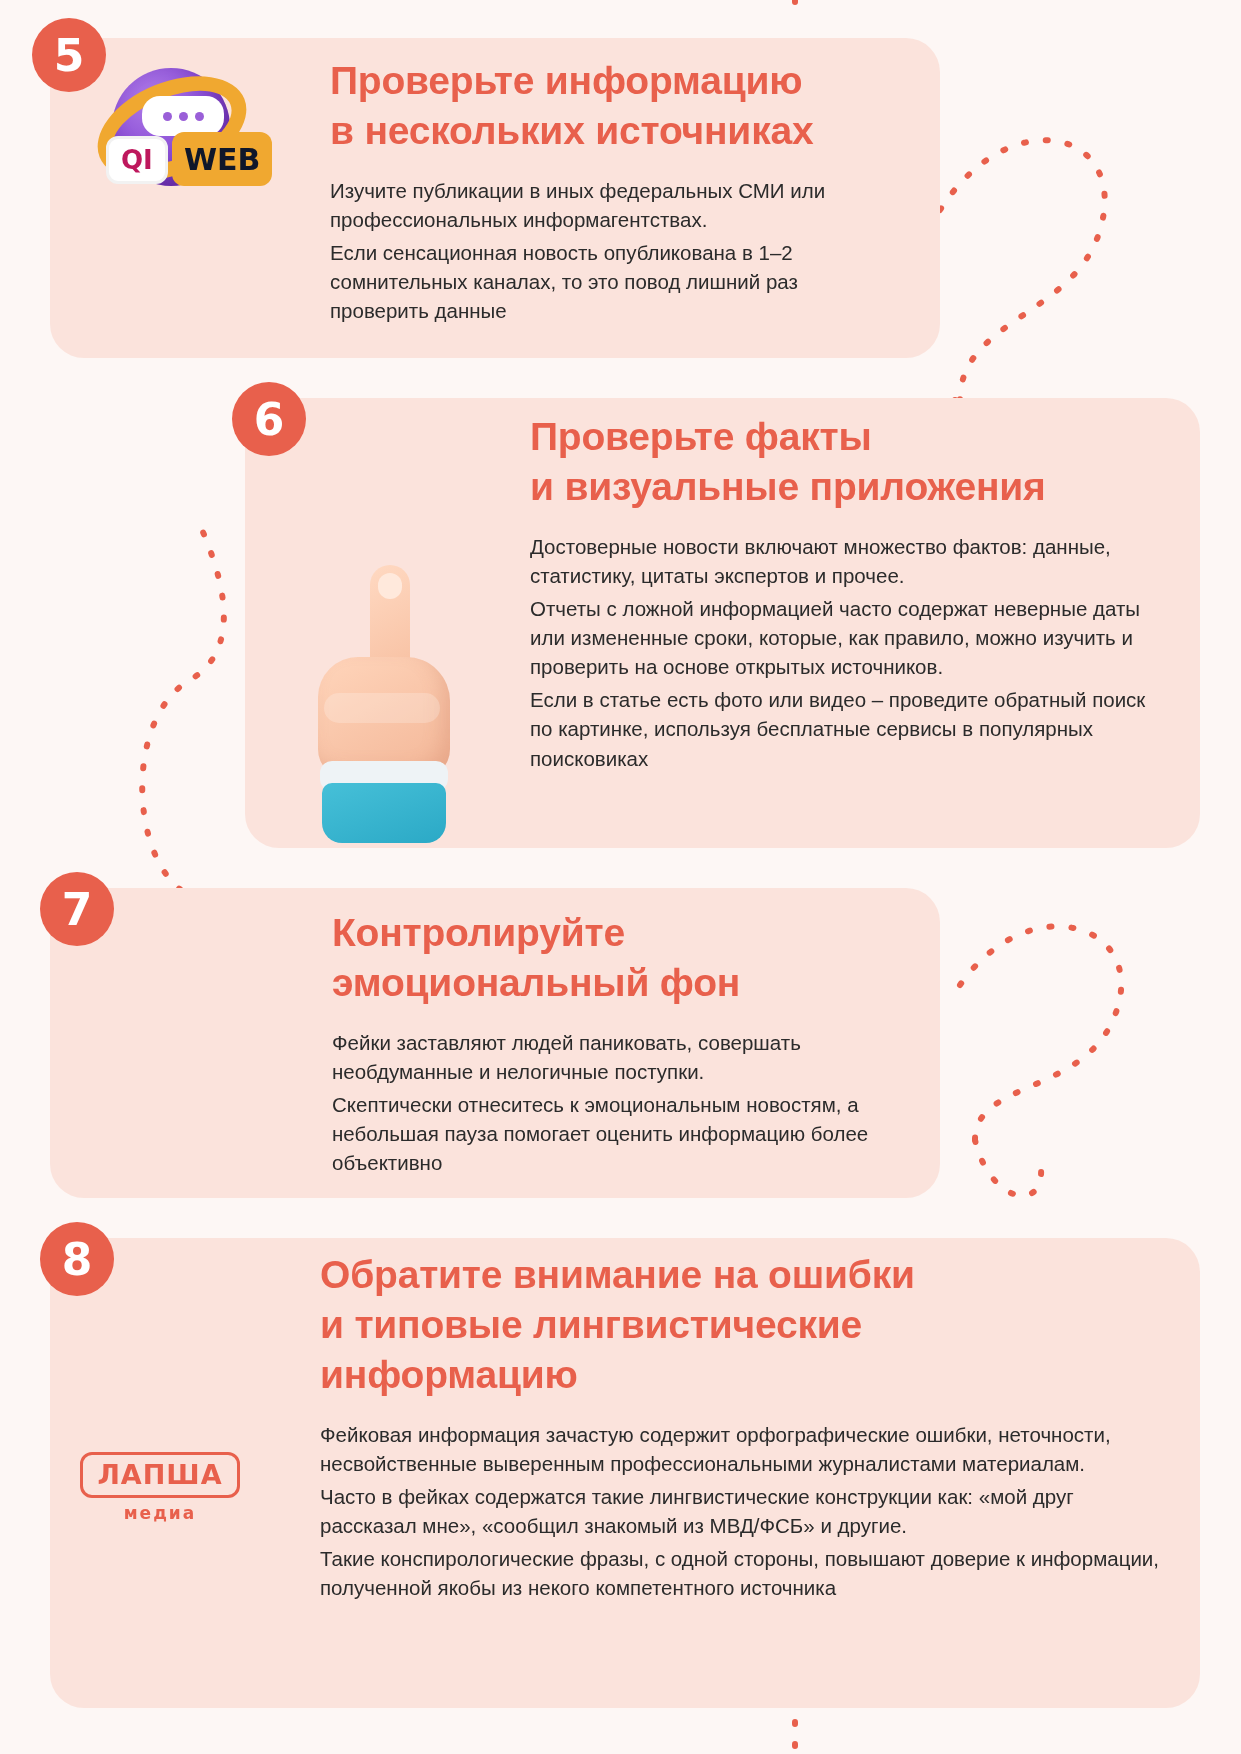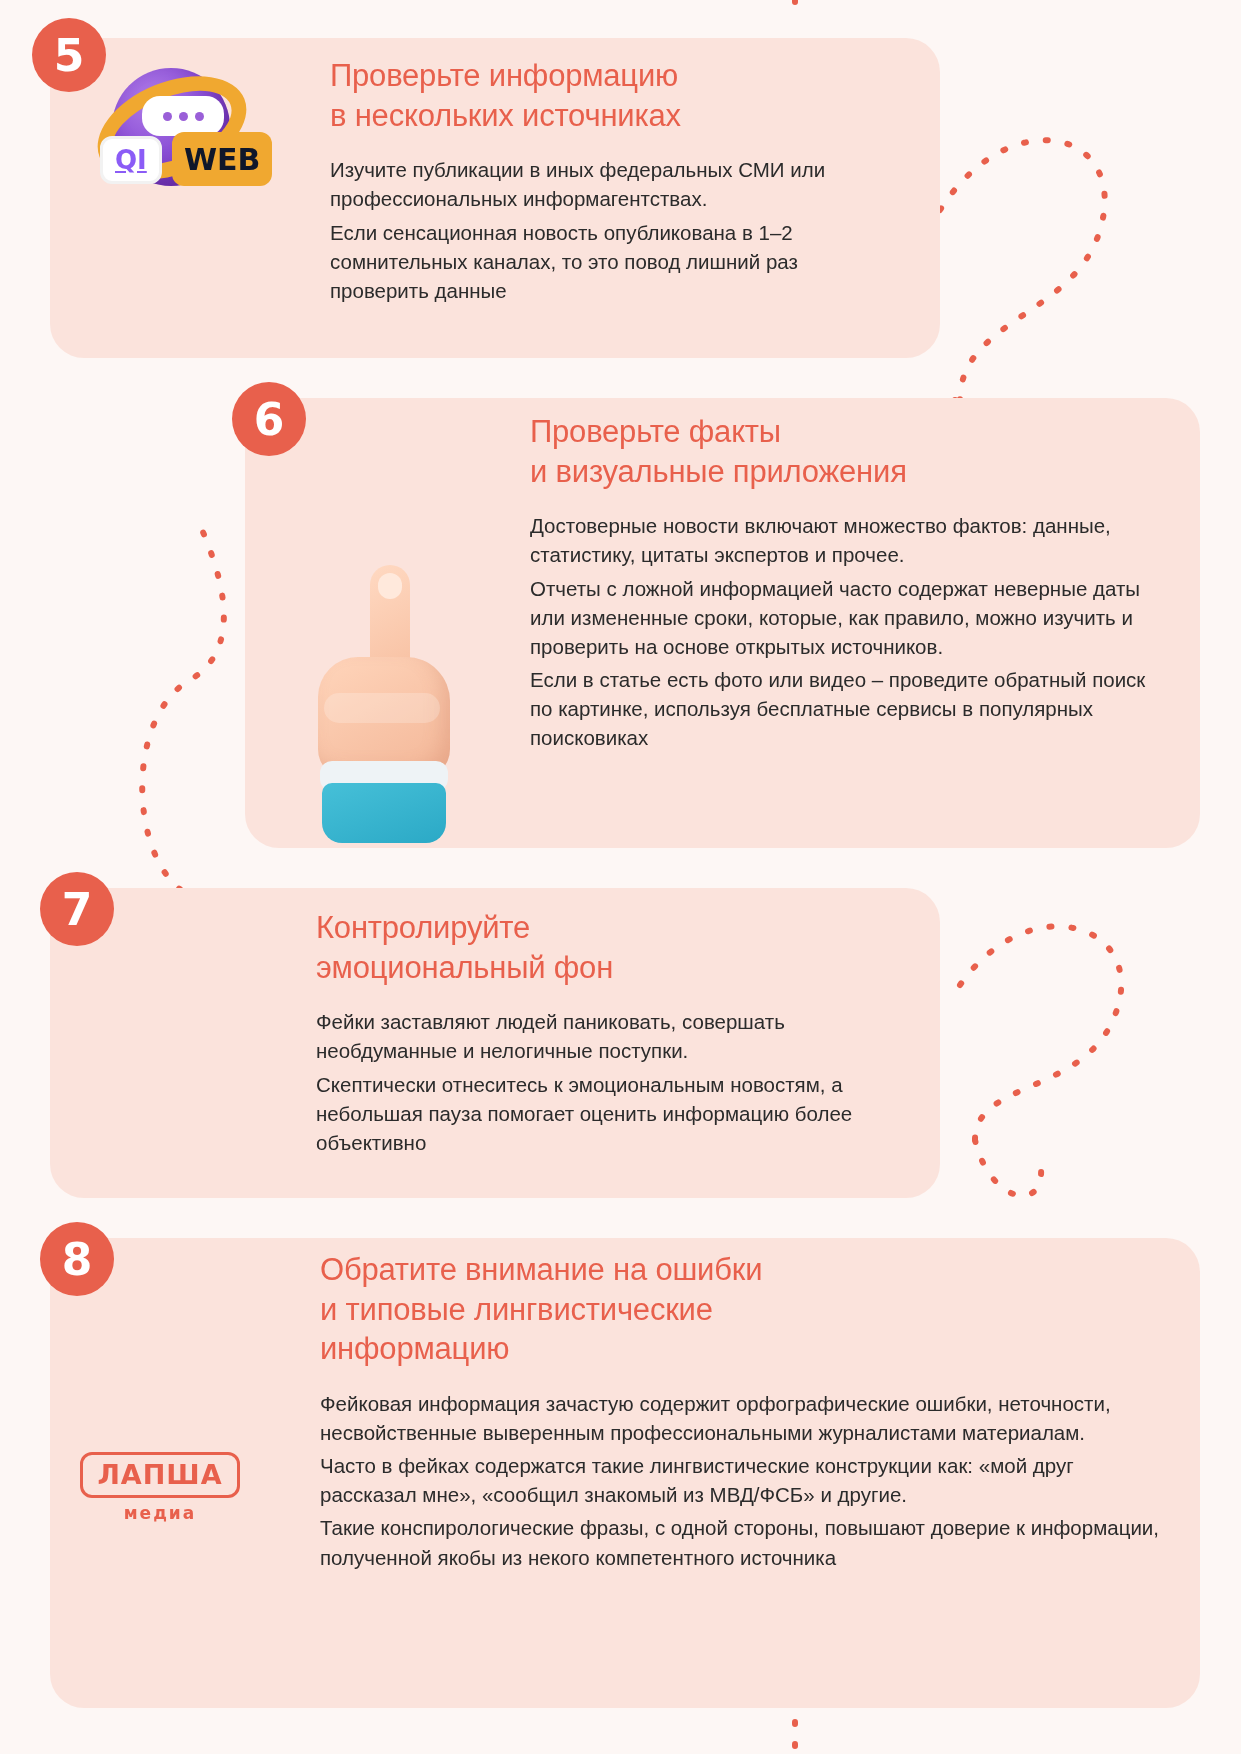--- a/index.html
+++ b/index.html
@@ -29,22 +29,22 @@
     color: #ffffff;
     font-size: 44px;
     font-weight: bold;
     display: flex; align-items: center; justify-content: center;
     z-index: 5;
     font-family: "DejaVu Sans", sans-serif;
   }
 
   .title {
     color: #e8604c;
-    font-size: 31px;
-    font-weight: normal;
+    font-size: 39px;
+    font-weight: bold;
     line-height: 1.28;
     letter-spacing: -0.2px;
   }
 
   .para {
     color: #2b2b2b;
     font-size: 20.5px;
     line-height: 1.42;
     margin-top: 4px;
   }
@@ -79,21 +79,21 @@
     display: flex; align-items: center; justify-content: center; gap: 7px;
   }
   .bubble i { width: 9px; height: 9px; border-radius: 50%; background: #9a5fd8; display:block; }
   .tag {
     position: absolute; display: flex; align-items: center;
     height: 48px; border-radius: 12px;
     font-weight: bold; font-size: 26px; color: #0f172a;
     padding: 0 12px;
     font-family: "DejaVu Sans", sans-serif;
   }
-  .tag.qi { left: 10px; top: 74px; background: #ffffff; color: #8b5cf6; border: 3px solid #f2f2f2; text-decoration: underline; }
+  .tag.qi { left: 16px; top: 74px; background: #ffffff; color: #be185d; border: 3px solid #f2f2f2; }
   .tag.web { left: 82px; top: 70px; background: #f0a830; height: 54px; font-size: 30px; }
 
   
   .hand-wrap { width: 180px; height: 260px; position: relative; }
   .hand-finger {
     position: absolute; left: 74px; top: 0;
     width: 40px; height: 118px; border-radius: 22px 22px 6px 6px;
     background: linear-gradient(150deg, #ffd9c2 0%, #f7bfa0 100%);
   }
   .hand-nail {
@@ -269,21 +269,21 @@
     <div class="p-hair"></div>
     <div class="p-face"></div>
     <div class="p-bang"></div>
     <div class="p-glasses">
       <div class="lens l"></div>
         <div class="br"></div>
         <div class="lens r"></div>
     </div>
   </div>
 
-  <div style="position:absolute; left:316px; top:908px; width:570px;">
+  <div style="position:absolute; left:332px; top:908px; width:570px;">
     <div class="title">
       <div>Контролируйте</div>
       <div>эмоциональный фон</div>
     </div>
     <div class="para first">Фейки заставляют людей паниковать, совершать необдуманные и нелогичные поступки.</div>
     <div class="para">Скептически отнеситесь к эмоциональным новостям, а небольшая пауза помогает оценить информацию более объективно</div>
   </div>
 
   <div class="card" style="left:50px; top:1238px; width:1150px; height:470px;"></div>
   <div class="badge" style="left:40px; top:1222px;">8</div>

